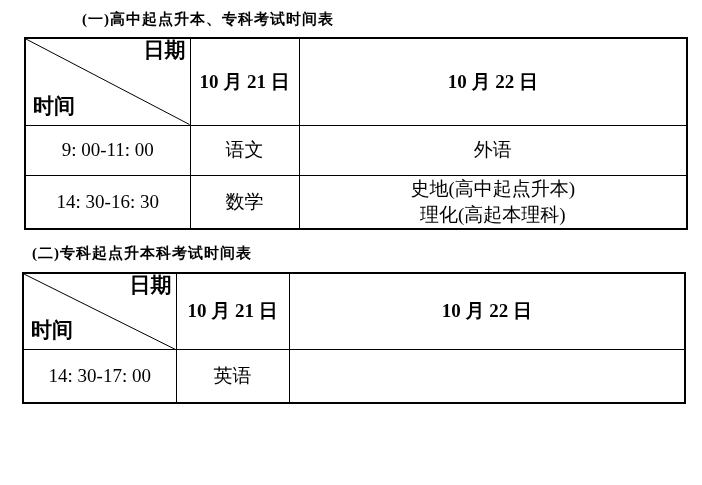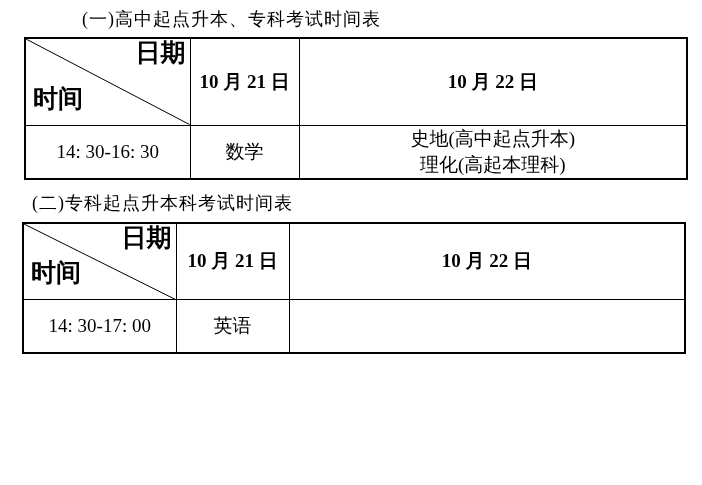--- a/index.html
+++ b/index.html
@@ -6,24 +6,24 @@
   html, body {
     margin: 0; padding: 0;
     width: 702px; height: 485px;
     background: #ffffff;
     color: #000000;
     font-family: "Liberation Serif", "DejaVu Serif", serif;
   }
   .page { width: 702px; height: 485px; overflow: hidden; }
 
   .tbl-title {
-    font-size: 18px;
+    font-size: 15px;
     line-height: 24px;
     margin: 0;
-    font-weight: normal;
+    font-weight: bold;
     letter-spacing: 1px;
     white-space: nowrap;
   }
   #title1 { margin: 7px 0 6px 82px; }
   #title2 { margin: 11px 0 7px 32px; }
 
   table.sched {
     border-collapse: collapse;
     table-layout: fixed;
     border: 2px solid #000;
@@ -54,27 +54,27 @@
     padding: 0;
   }
   .corner-cell svg.diag {
     position: absolute;
     left: 0; top: 0;
     width: 100%; height: 100%;
     display: block;
   }
   .corner-lbl {
     position: absolute;
-    font-family: Liberation Sans, sans-serif;
+    font-family: Liberation Mono, monospace;
     font-weight: bold;
-    font-size: 25px;
+    font-size: 21px;
     line-height: 22px;
   }
   .lbl-date { top: 2px; right: 4px; }
-  .lbl-time { bottom: 16px; left: 7px; }
+  .lbl-time { bottom: 6px; left: 7px; }
 </style>
 </head>
 <body>
 
 <div class="page">
 
   <p id="title1" class="tbl-title">(一)高中起点升本、专科考试时间表</p>
 
   <table id="table1" class="sched">
     <colgroup>
@@ -86,20 +86,27 @@
       <tr style="height:87px;">
         <td class="corner-cell">
           <svg class="diag" viewBox="0 0 100 100" preserveAspectRatio="none">
             <line x1="0" y1="0" x2="100" y2="100" stroke="#000" stroke-width="1" vector-effect="non-scaling-stroke"></line>
           </svg>
           <span class="corner-lbl lbl-date">日期</span>
           <span class="corner-lbl lbl-time">时间</span>
         </td>
         <td class="date-head">10 月 21 日</td>
         <td class="date-head">10 月 22 日</td>
+      </tr>
+      <tr style="height:50px;">
+        <td class="time-cell">9: 00-11: 00</td>
+        <td>语文</td>
+        <td class="wide-cell">
+          <div>外语</div>
+        </td>
       </tr>
       <tr style="height:48px;">
         <td class="time-cell">14: 30-16: 30</td>
         <td>数学</td>
         <td class="wide-cell">
           <div>史地(高中起点升本)</div>
           <div>理化(高起本理科)</div>
         </td>
       </tr>
     </tbody>

